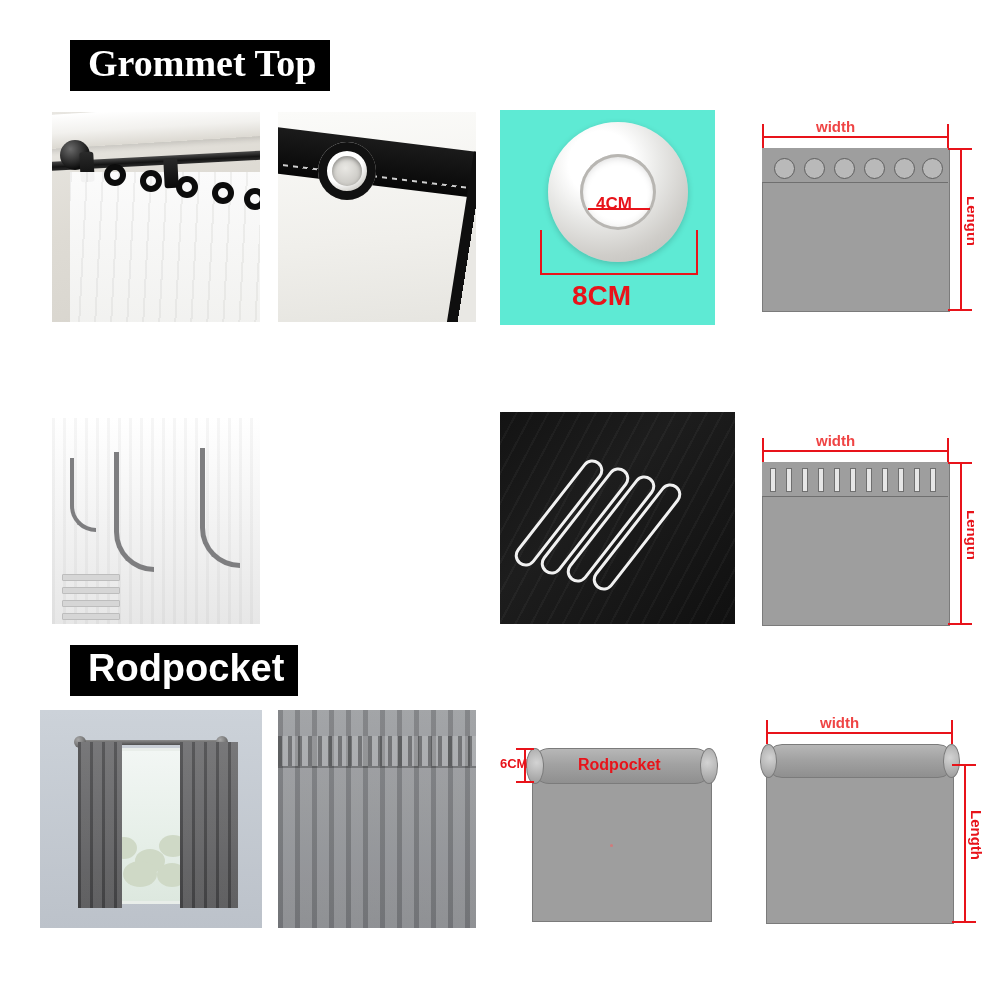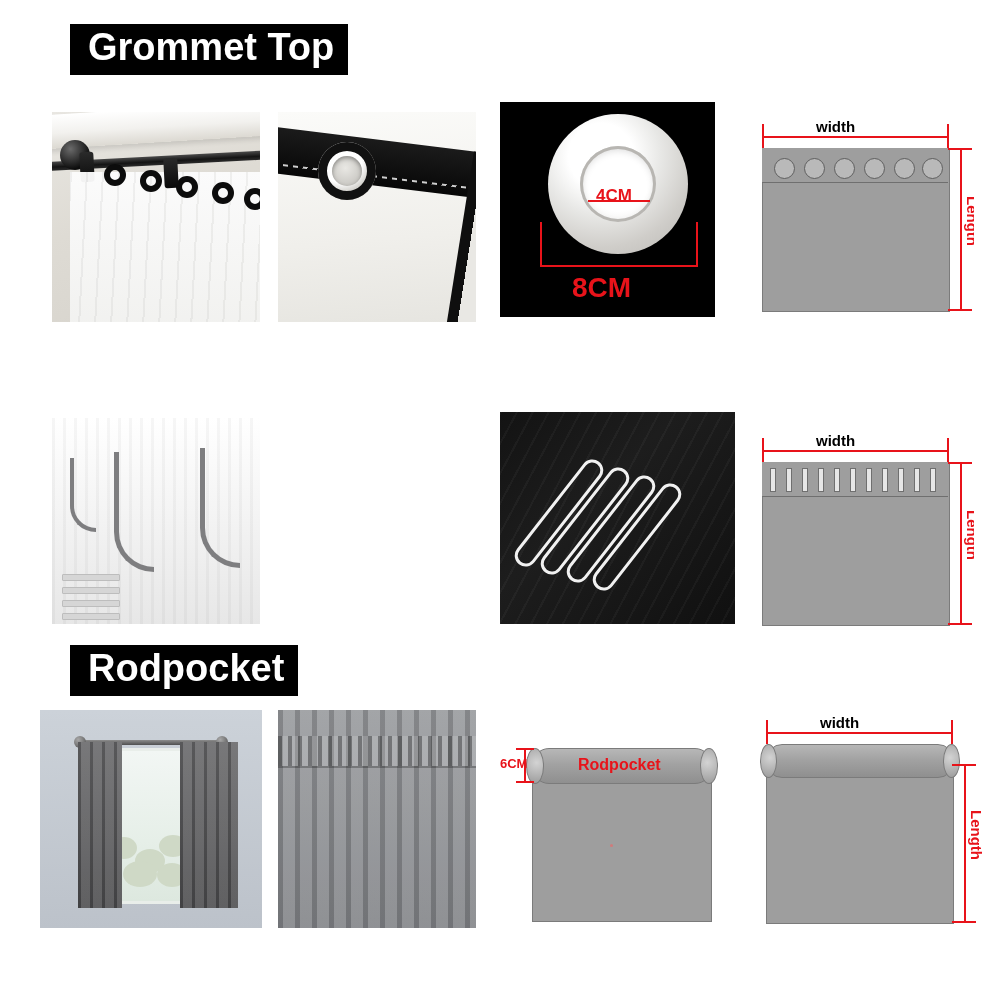--- a/index.html
+++ b/index.html
@@ -27,21 +27,21 @@
     background: #000000;
     color: #ffffff;
     font-size: 38px;
     font-weight: bold;
     line-height: 1.02;
     padding: 4px 14px 8px 18px;
     letter-spacing: 0px;
     white-space: nowrap;
     font-family: "Liberation Sans", sans-serif;
   }
-  #title-grommet { left: 70px; top: 24px; }
+  #title-grommet { left: 70px; top: 40px; font-family: Liberation Serif, serif; }
   #title-hook    { left: 70px; top: 356px; }
   #title-rod     { left: 70px; top: 645px; }
 
   
   .panel {
     position: absolute;
     overflow: hidden;
   }
 
   
@@ -123,22 +123,22 @@
     box-shadow: inset 0 2px 4px rgba(0,0,0,.35);
   }
   #g-photo2 .edge {
     position:absolute; right:-30px; top:42px; width:48px; height:200px;
     background: linear-gradient(90deg,#0f0f0f 0 22%, #e9e8e4 22% 100%);
     transform: rotate(9deg);
   }
 
   
   #g-ring {
-    left: 500px; top: 102px; width: 215px; height: 215px;
-    background: #000000;
+    left: 500px; top: 110px; width: 215px; height: 215px;
+    background: #5eead4;
   }
   #g-ring .ring-outer {
     position:absolute; left:48px; top:12px; width:140px; height:140px;
     border-radius:50%;
     background:
       radial-gradient(circle at 38% 30%, #ffffff 0 25%, #e8e8e6 45%, #cfcdc9 70%, #b9b7b3 100%);
     box-shadow: 0 2px 6px rgba(0,0,0,.18);
   }
   #g-ring .ring-inner {
     position:absolute; left:80px; top:44px; width:76px; height:76px;
@@ -165,21 +165,21 @@
   #g-schem .body { left: 18px; top: 38px; width: 186px; height: 162px; }
   #g-schem .header-band {
     position:absolute; left:18px; top:38px; width:186px; height:34px;
     background:#9e9e9e; border-bottom:1px solid #6f6f6f;
   }
   #g-schem .hole {
     position:absolute; top:48px; width:19px; height:19px; border-radius:50%;
     background:#b9b9b9; border:1.5px solid #5f5f5f;
   }
   .dim-label-w {
-    position:absolute; color:#000000; font-weight:bold; font-size:15px;
+    position:absolute; color:#ef4444; font-weight:bold; font-size:15px;
   }
   .dim-label-l {
     position:absolute; color:#e8131a; font-weight:bold; font-size:15px;
     writing-mode: vertical-rl;
   }
   #g-schem .w-line { left: 18px; top: 26px; width: 186px; height: 1.5px; }
   #g-schem .w-t1 { left: 18px; top: 14px; width: 1.5px; height: 24px; }
   #g-schem .w-t2 { left: 203px; top: 14px; width: 1.5px; height: 24px; }
   #g-schem .w-lbl { left: 72px; top: 8px; }
   #g-schem .l-line { left: 216px; top: 38px; width: 1.5px; height: 162px; }

